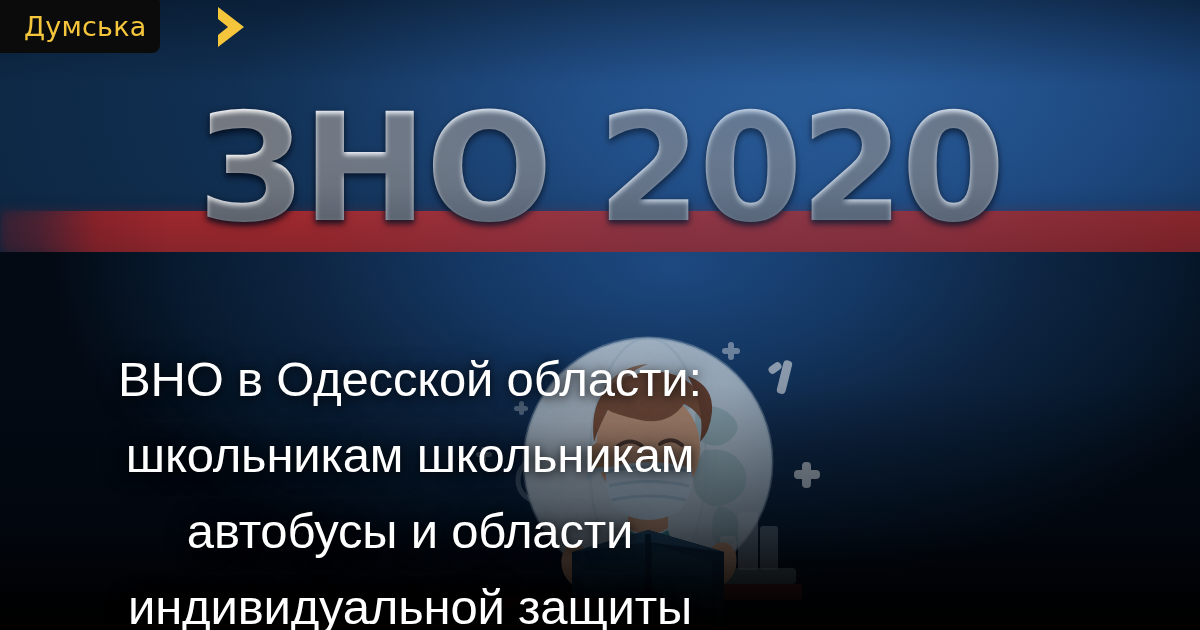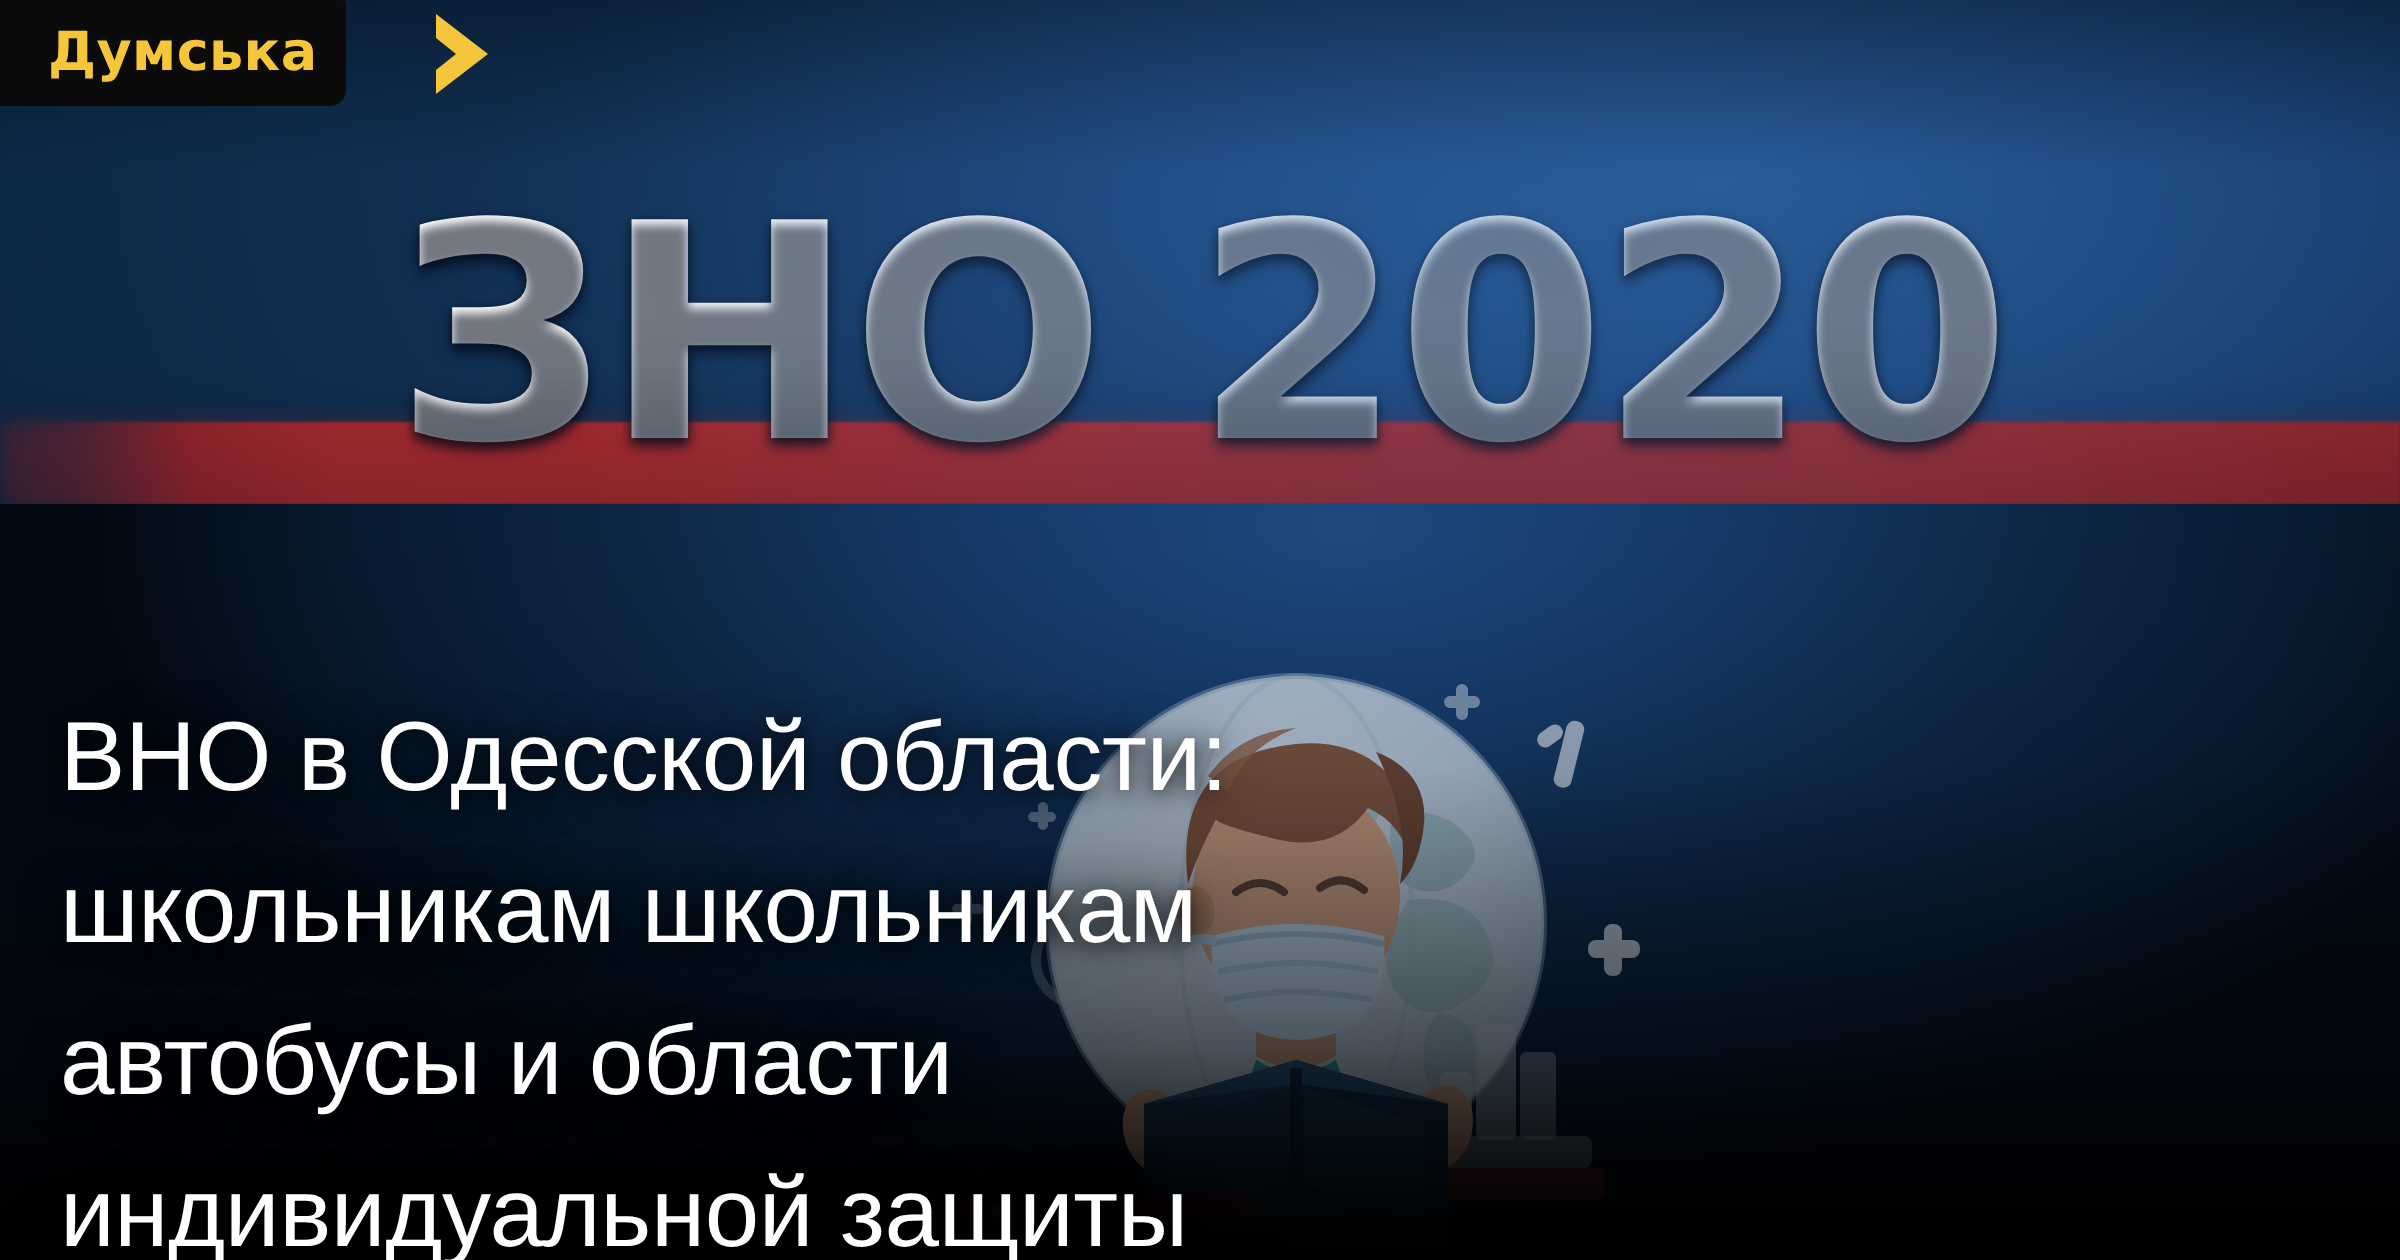--- a/index.html
+++ b/index.html
@@ -108,21 +108,21 @@
     border-top-right-radius: 2px;
     display: flex;
     align-items: center;
     padding: 0 14px 0 24px;
     height: 53px;
     box-sizing: border-box;
   }
   .logo-text {
     color: #f5c63c;
     font-family: "DejaVu Sans", sans-serif;
-    font-weight: 700;
+    font-weight: 400;
     font-size: 27px;
     line-height: 1;
     letter-spacing: .2px;
   }
   .logo-chevron {
     position: absolute;
     left: 214px;
     top: 5px;
     width: 40px;
     height: 44px;
@@ -131,20 +131,21 @@
   
   .lower {
     position: absolute;
     left: 0; top: 252px;
     width: 1200px;
     height: 378px;
     overflow: hidden;
     background:
       radial-gradient(ellipse 620px 330px at 56% 4%, #1d4a82 0%, #153a68 30%, #0e2644 58%, #071a2f 80%, #030a14 100%),
       linear-gradient(180deg, #11304f 0%, #0b2440 28%, #061526 62%, #010407 100%);
+    text-align: center;
   }
   .lower-fade {
     position: absolute; inset: 0;
     background: linear-gradient(180deg,
       rgba(2,8,16,0) 0%,
       rgba(2,8,16,.10) 35%,
       rgba(1,4,9,.55) 72%,
       rgba(0,0,0,.93) 94%,
       #000 100%);
     pointer-events: none;

